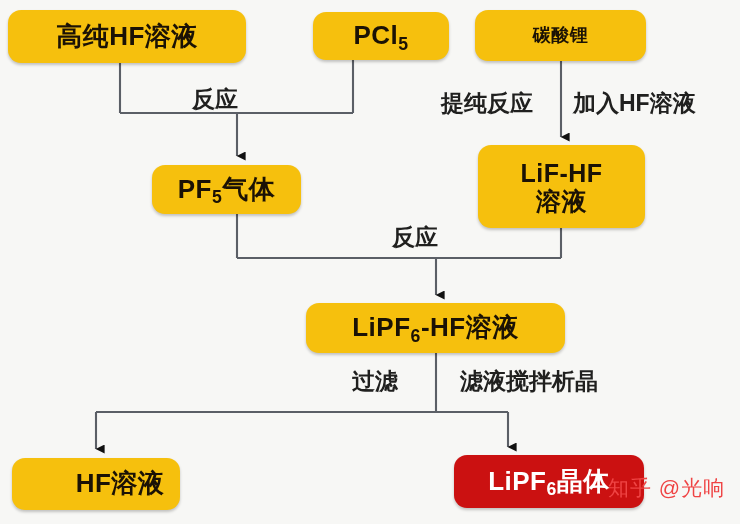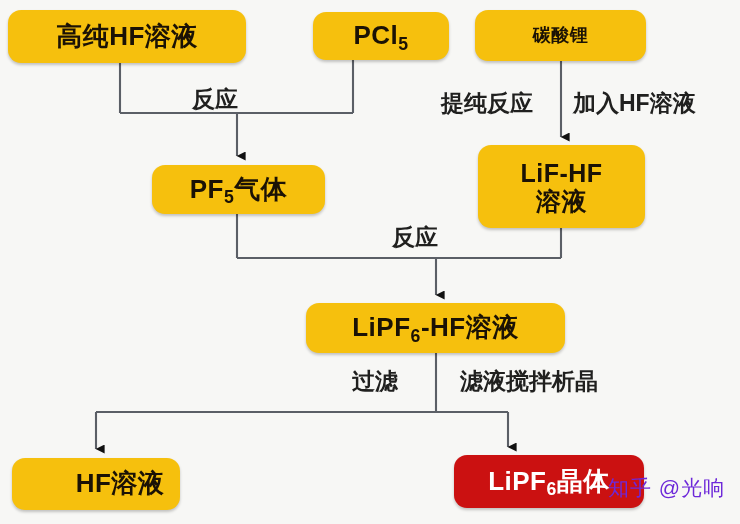--- a/index.html
+++ b/index.html
@@ -28,21 +28,21 @@
   .node.yellow{background:#f6c00d;color:#1b1205;}
   .node.red{background:#cb1111;color:#ffffff;margin-left:36px;}
 
   .node .txt{display:block;white-space:pre-line;}
   .node sub{font-size:.68em;vertical-align:baseline;position:relative;top:.30em;}
 
   
   #n-hf-pure   {left:8px;   top:10px;  width:238px; height:53px;  font-size:26px;}
   #n-pcl5      {left:285px; top:12px;  width:136px; height:48px;  font-size:26px;margin-left:28px;}
   #n-li2co3    {left:475px; top:10px;  width:171px; height:51px;  font-size:18px;}
-  #n-pf5       {left:152px; top:165px; width:173px; height:49px;  font-size:26px;}
+  #n-pf5       {left:152px; top:165px; width:149px; height:49px;  font-size:26px;}
   #n-lif-hf    {left:478px; top:145px; width:167px; height:83px;  font-size:25px;}
   #n-lipf6-hf  {left:306px; top:303px; width:259px; height:50px;  font-size:26px;}
   #n-hf-sol    {left:12px;  top:458px; width:168px; height:52px;  font-size:26px;padding-left:48px;}
   #n-lipf6-cry {left:418px; top:455px; width:190px; height:53px;  font-size:26px;}
 
   
   .elabel{
     position:absolute;
     color:#20201f;
     font-weight:bold;
@@ -52,21 +52,21 @@
   }
   #l-reaction-top   {left:192px; top:84px;}
   #l-purify         {left:441px; top:88px;}
   #l-add-hf         {left:573px; top:88px;}
   #l-reaction-mid   {left:392px; top:222px;}
   #l-filter         {left:352px; top:366px;}
   #l-stir           {left:452px; top:366px;margin-left:8px;}
 
   #watermark{
     position:absolute;left:608px;top:474px;
-    font-size:21px;color:#6d28d9;
+    font-size:21px;color:#ef4444;
     letter-spacing:1px;white-space:nowrap;
     font-family:"Liberation Sans","DejaVu Sans",sans-serif;
   }
 </style>
 </head>
 <body>
 
 <div id="canvas">
 
   <svg id="wires" viewBox="0 0 740 524" xmlns="http://www.w3.org/2000/svg">

